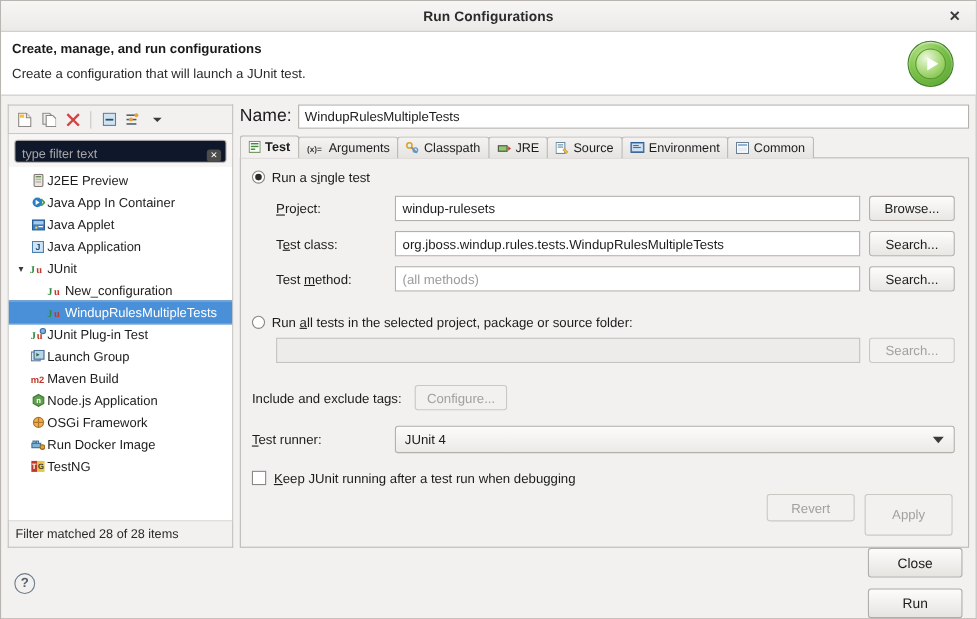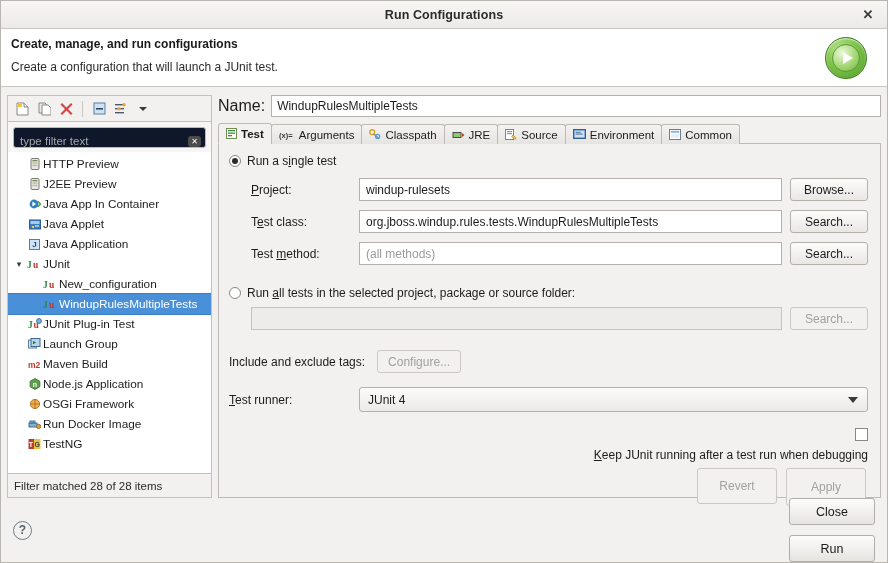--- a/index.html
+++ b/index.html
@@ -126,21 +126,21 @@
   .tagrow .lbl { font-size:12px;}
   .runnerrow { display:flex; align-items:center; gap:8px; margin-bottom:16px;}
   .runnerrow .lbl { width:122px; flex:0 0 122px; font-size:12px;}
   .combo {
     flex:1 1 auto; height:25px; border:1px solid #b4b1ad; border-radius:3px;
     background:linear-gradient(to bottom,#fbfbfa,#eceae7);
     display:flex; align-items:center; padding:0 8px; font-size:12px; position:relative; cursor:pointer;
   }
   .combo .arrow { position:absolute; right:9px; width:0;height:0;
     border-left:5px solid transparent;border-right:5px solid transparent;border-top:6px solid #3a3a3a;}
-  .chkrow { display:flex; align-items:flex-end; gap:7px; font-size:12px;flex-direction:column;}
+  .chkrow { display:flex; align-items:flex-start; gap:7px; font-size:12px;}
   .chk { width:13px;height:13px;border:1px solid #8a8784;background:#fff;flex:0 0 13px;cursor:pointer;}
   .spacer { flex:1 1 auto; }
   .applyrow { display:flex; justify-content:flex-end; gap:9px; padding:6px 2px 2px 0;}
 
   
   .footer { flex:0 0 46px; display:flex; align-items:center; padding:0 12px 0 12px; position:relative;}
   .help {
     width:19px;height:19px;border-radius:50%;border:1.5px solid #6f7d8c;color:#55606d;
     display:flex;align-items:center;justify-content:center;font-size:12px;font-weight:bold;cursor:pointer;
   }
@@ -226,31 +226,20 @@
         <div class="tree" id="tree">
             <div class="trow lvl1">
               <span class="ic">
                 <svg width="10" height="12" viewBox="0 0 10 12">
                   <rect x="1" y="0.5" width="8" height="11" rx="1" fill="#e9e6df" stroke="#7d7a74"></rect>
                   <rect x="2.4" y="2" width="5" height="1.3" fill="#6f8f55"></rect>
                   <rect x="2.4" y="4.4" width="5" height="1.3" fill="#b9b5ad"></rect>
                   <rect x="2.4" y="6.8" width="5" height="1.3" fill="#b9b5ad"></rect>
                 </svg>
               </span>
-              <span>HTTP Preview</span>
-            </div>
-            <div class="trow lvl1">
-              <span class="ic">
-                <svg width="10" height="12" viewBox="0 0 10 12">
-                  <rect x="1" y="0.5" width="8" height="11" rx="1" fill="#e9e6df" stroke="#7d7a74"></rect>
-                  <rect x="2.4" y="2" width="5" height="1.3" fill="#6f8f55"></rect>
-                  <rect x="2.4" y="4.4" width="5" height="1.3" fill="#b9b5ad"></rect>
-                  <rect x="2.4" y="6.8" width="5" height="1.3" fill="#b9b5ad"></rect>
-                </svg>
-              </span>
               <span>J2EE Preview</span>
             </div>
             <div class="trow lvl1">
               <span class="ic">
                 <svg width="12" height="12" viewBox="0 0 12 12">
                   <circle cx="5" cy="6" r="4.4" fill="#2d7fc1"></circle>
                   <path d="M3.4 3.6l3.6 2.4-3.6 2.4z" fill="#fff"></path>
                   <path d="M8.5 3l3 3-3 3" fill="none" stroke="#3f9b3f" stroke-width="1.4"></path>
                 </svg>
               </span>
@@ -510,21 +499,21 @@
         </div>
 
         <div class="chkrow">
           <span class="chk"></span>
           <span><u>K</u>eep JUnit running after a test run when debugging</span>
         </div>
 
         <div class="spacer"></div>
 
         <div class="applyrow">
-          <span class="btn dis" style="min-width:80px;height:36px;">Revert</span>
+          <span class="btn dis" style="min-width:80px;height:25px;">Revert</span>
           <span class="btn dis" style="min-width:80px;height:38px;">Apply</span>
         </div>
 
       </div>
     </div>
   </div>
 
   <div class="footer">
     <div class="help">?</div>
     <div class="fbtns">

